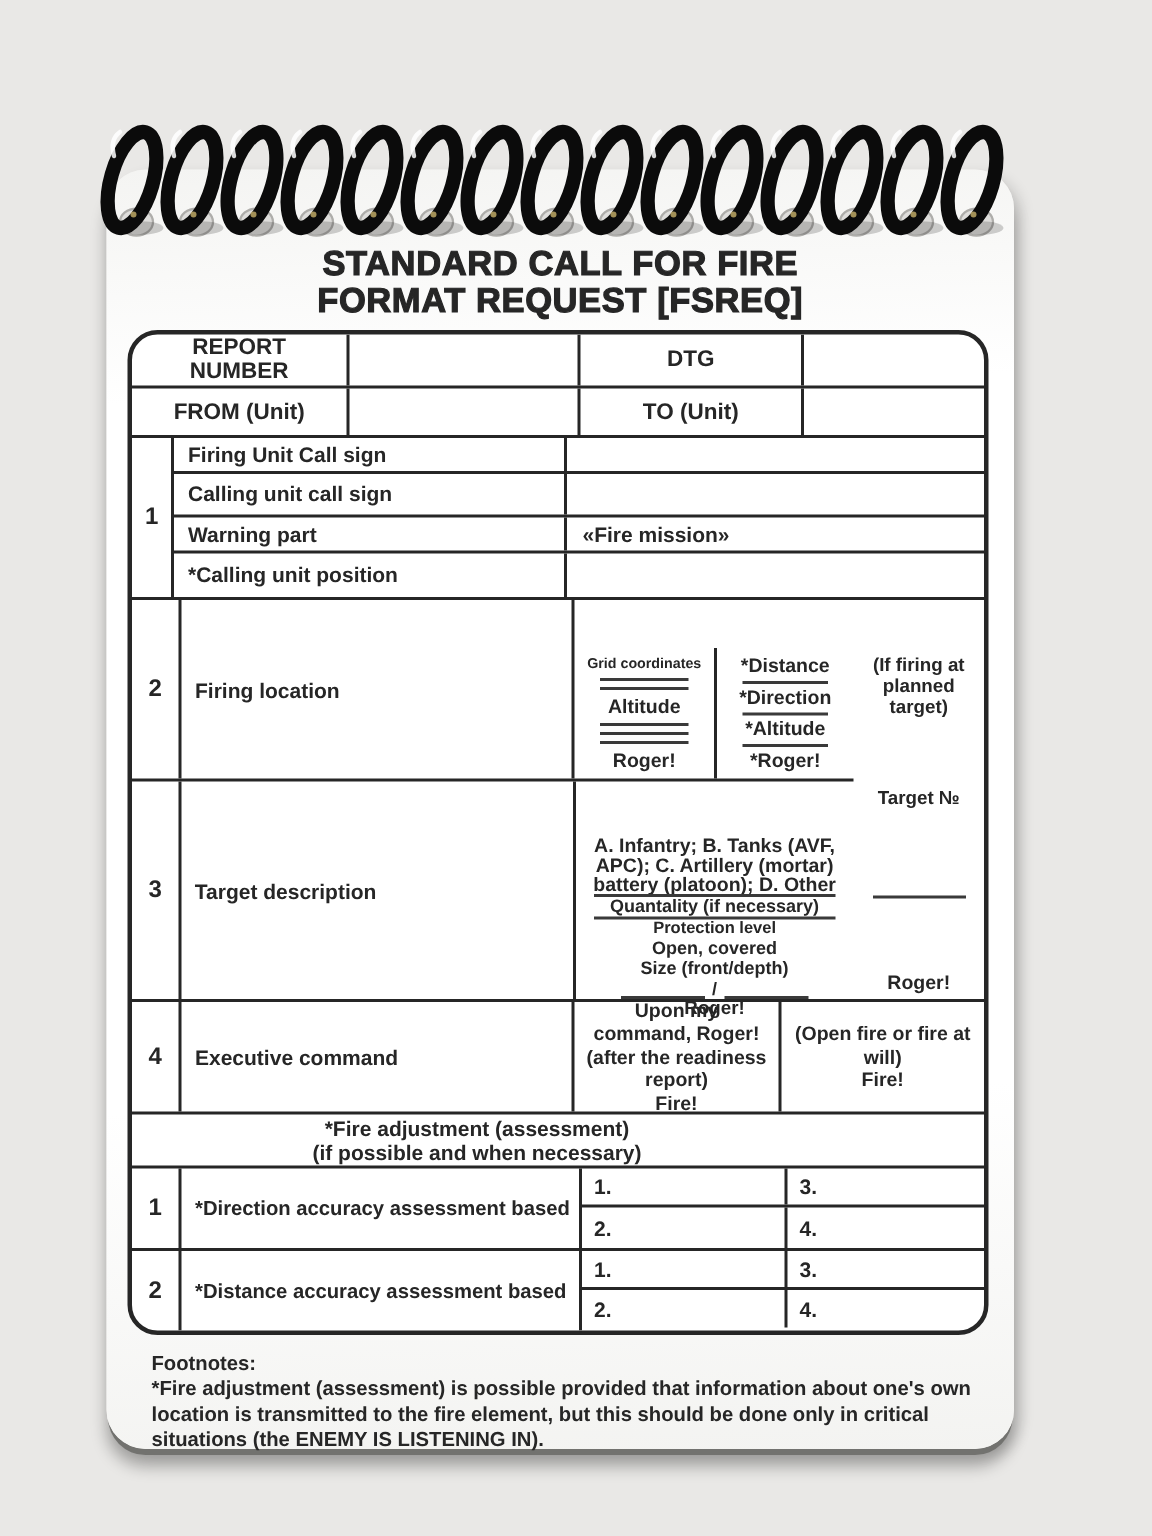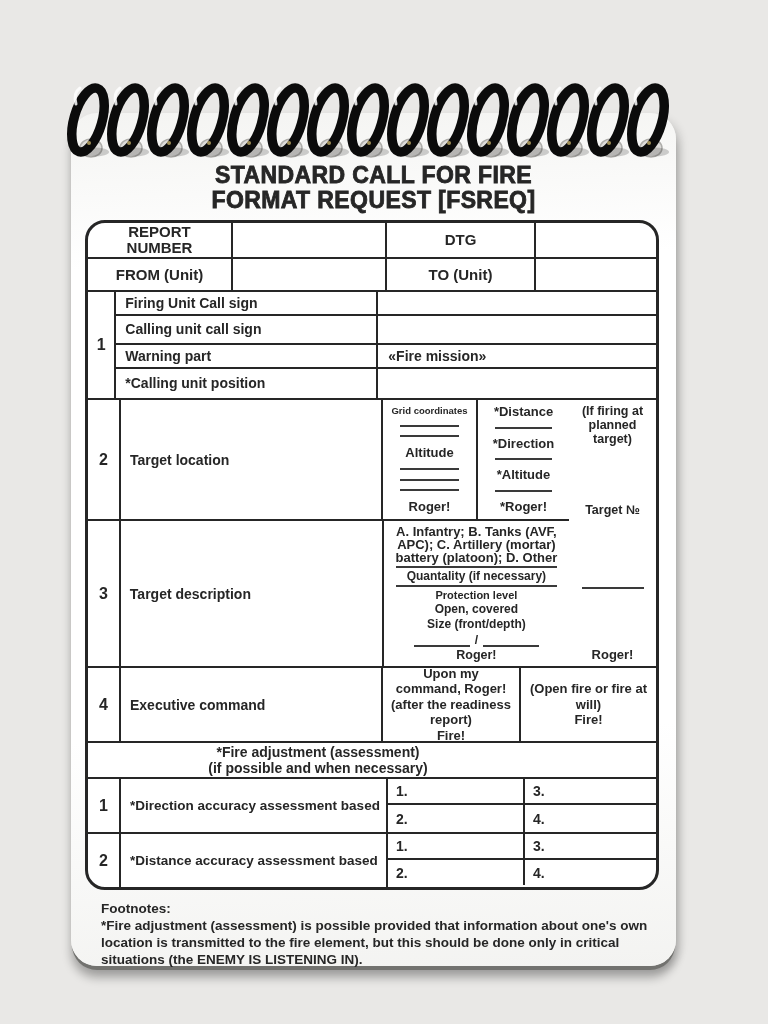--- a/index.html
+++ b/index.html
@@ -29,21 +29,21 @@
      align-items:center;min-width:0;}
   .c.last{border-right:none;}
   .col{display:flex;flex-direction:column;box-sizing:border-box;min-width:0;}
   .ctr{justify-content:center;text-align:center;}
   .lbl{padding-left:9px;font-size:14px;}
   .num{justify-content:center;font-size:16px;}
   .hdr{font-size:15px;line-height:16px;}
   .val{padding-left:10px;font-size:14px;}
   .ln{border-bottom:2px solid #3a3a3a;width:72%;margin:0 auto;height:0;}
   .stack{flex-direction:column;justify-content:space-between;align-items:stretch;
-         padding:5px 6px;text-align:center;}
+         padding:5px 6px;text-align:center;margin-top:32px;}
   .sm{font-size:9.5px;}
   .md{font-size:13px;line-height:14px;}
   .xs{font-size:13px;line-height:13px;}
   .s4t{font-size:13px;line-height:15.5px;}
   .slashrow{display:flex;align-items:flex-end;justify-content:center;gap:5px;font-size:12px;}
   .slashrow .ln{width:56px;margin:0;}
   .adjlbl{padding-left:9px;font-size:13.5px;line-height:15px;}
   .adjcell{padding-left:8px;font-size:14px;}
   .foot{margin:10px 28px 0 30px;font-size:13.5px;line-height:17px;}
 </style>
@@ -93,21 +93,21 @@
           <div class="c last val" style="width:273px"></div>
         </div>
       </div>
     </div>
 
     <div class="r bb" style="height:268px">
       <div class="col" style="width:481px">
 
         <div class="r bb" style="height:121px">
           <div class="c num" style="width:33px">2</div>
-          <div class="c lbl" style="width:262px">Target location</div>
+          <div class="c lbl" style="width:262px">Firing location</div>
           <div class="c stack" style="width:95px">
             <div class="sm">Grid coordinates</div>
             <div class="ln"></div>
             <div class="ln"></div>
             <div class="md">Altitude</div>
             <div class="ln"></div>
             <div class="ln"></div>
             <div class="ln"></div>
             <div class="md">Roger!</div>
           </div>

